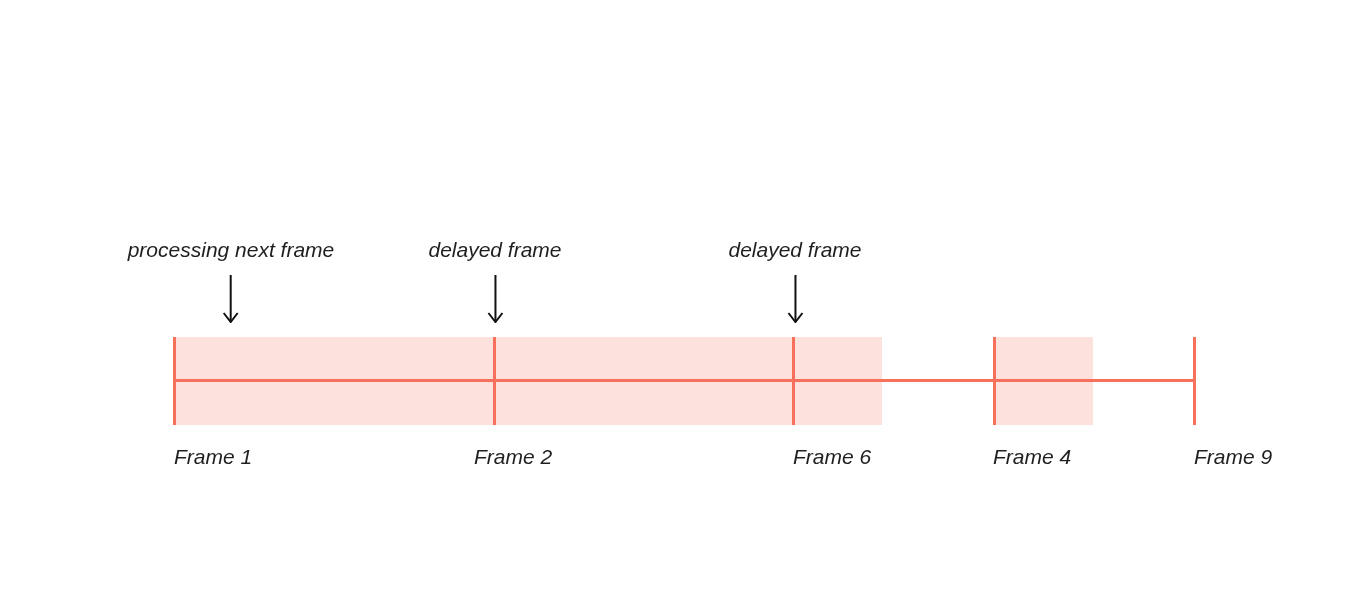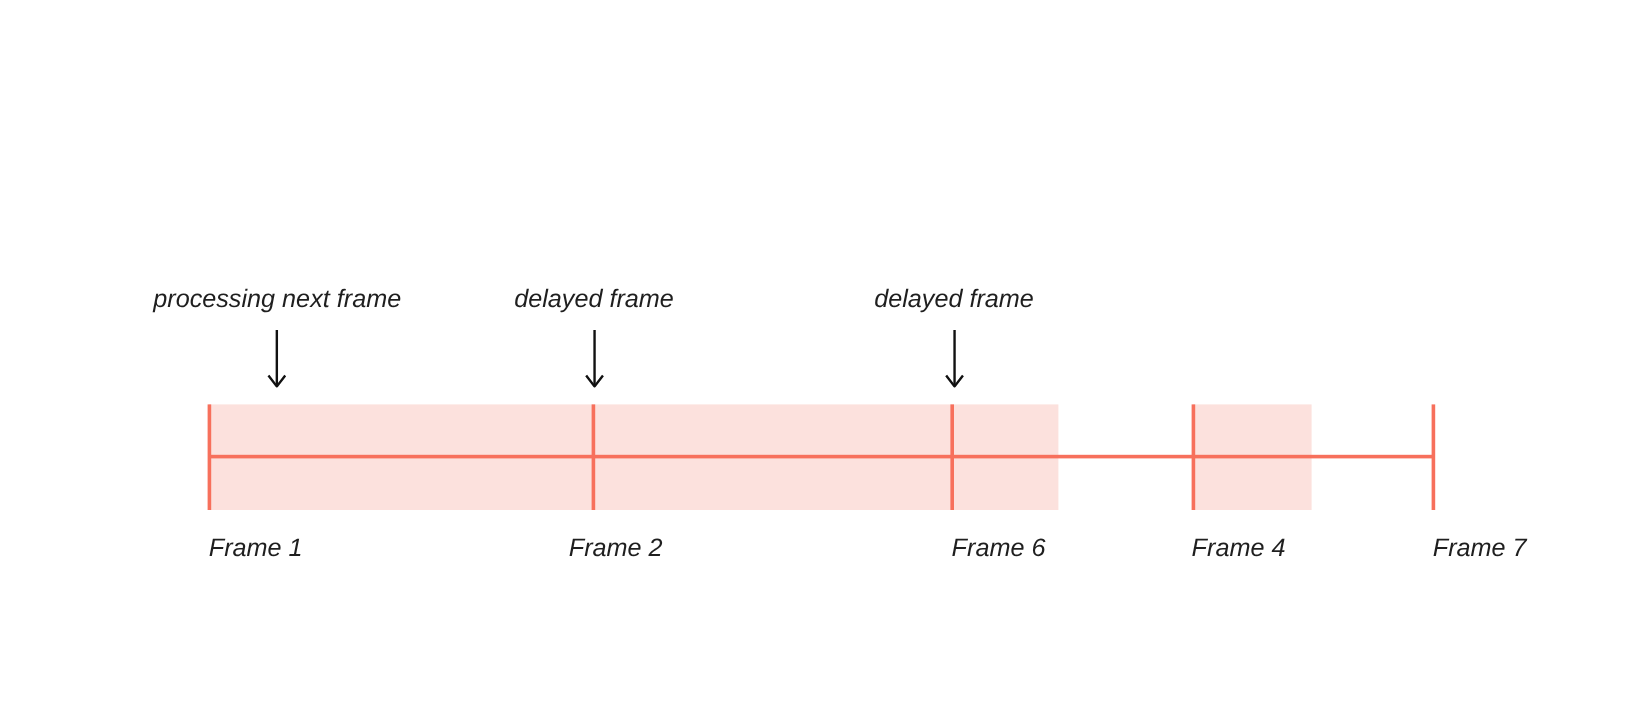--- a/index.html
+++ b/index.html
@@ -113,15 +113,15 @@
       <line x1="9" y1="0" x2="9" y2="46"></line>
       <polyline points="2,38 9,47 16,38"></polyline>
     </svg>
   </div>
 
 
   <div class="frame-label" style="left:129px;">Frame 1</div>
   <div class="frame-label" style="left:429px;">Frame 2</div>
   <div class="frame-label" style="left:748px;">Frame 6</div>
   <div class="frame-label" style="left:948px;font-style:italic;">Frame 4</div>
-  <div class="frame-label" style="left:1149px;">Frame 7</div>
+  <div class="frame-label" style="left:1149px;">Frame 9</div>
 
 </div>
 
 </body></html>

